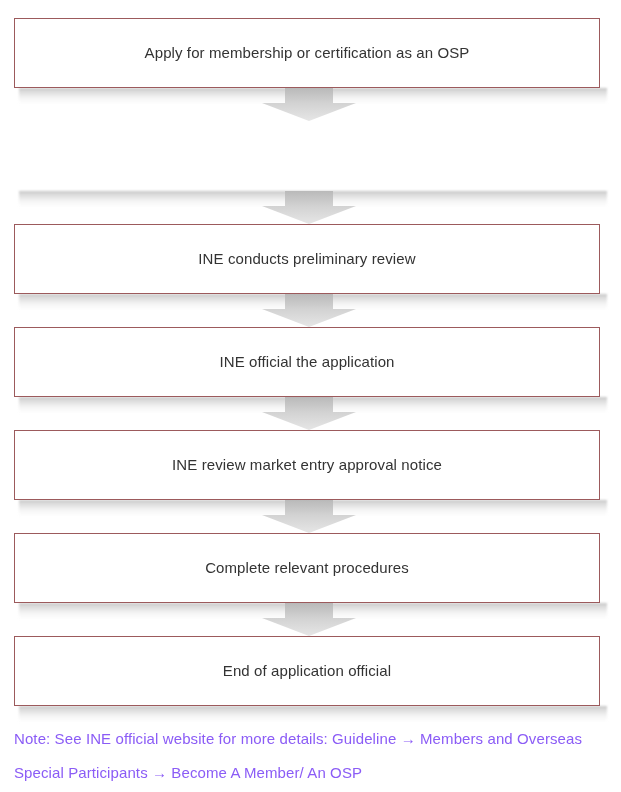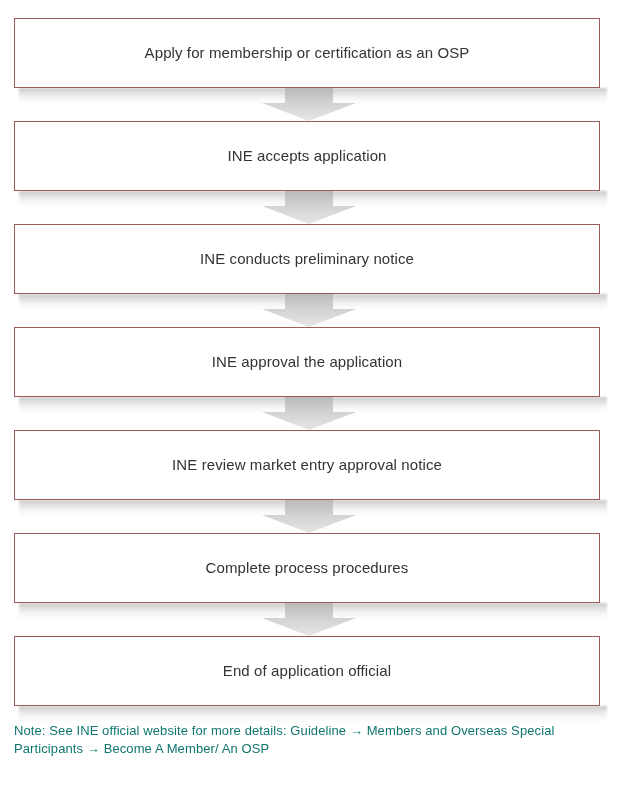--- a/index.html
+++ b/index.html
@@ -72,23 +72,23 @@
     z-index: 2;
   }
   .arrow svg { display: block; width: 94px; height: 33px; }
 
   
   .note {
     position: absolute;
     left: 14px;
     top: 722px;
     width: 580px;
-    font-size: 13px;
-    line-height: 18px;
-    color: #0f766e;
+    font-size: 15px;
+    line-height: 34px;
+    color: #8b5cf6;
     letter-spacing: 0.1px;
   }
 </style>
 </head>
 <body>
 
 <div id="flow">
 
   <div class="step-shadow" style="top:88px"></div>
   <div class="step" style="top:18px">
@@ -101,62 +101,59 @@
           <stop offset="0%" stop-color="#b9b9b9"></stop>
           <stop offset="45%" stop-color="#d2d2d2"></stop>
           <stop offset="100%" stop-color="#e6e6e6"></stop>
         </linearGradient>
       </defs>
       <polygon points="23,0 71,0 71,15 94,15 47,33 0,15 23,15" fill="url(#ag1)"></polygon>
     </svg>
   </div>
 
   <div class="step-shadow" style="top:191px"></div>
-  <div class="step" style="top:121px">
-    <span class="step-label">INE accepts application</span>
-  </div>
   <div class="arrow" style="top:191px">
     <svg viewBox="0 0 94 33" preserveAspectRatio="none" xmlns="http://www.w3.org/2000/svg">
       <polygon points="23,0 71,0 71,15 94,15 47,33 0,15 23,15" fill="url(#ag1)"></polygon>
     </svg>
   </div>
 
   <div class="step-shadow" style="top:294px"></div>
   <div class="step" style="top:224px">
-    <span class="step-label">INE conducts preliminary notice</span>
+    <span class="step-label">INE conducts preliminary review</span>
   </div>
   <div class="arrow" style="top:294px">
     <svg viewBox="0 0 94 33" preserveAspectRatio="none" xmlns="http://www.w3.org/2000/svg">
       <polygon points="23,0 71,0 71,15 94,15 47,33 0,15 23,15" fill="url(#ag1)"></polygon>
     </svg>
   </div>
 
   <div class="step-shadow" style="top:397px"></div>
   <div class="step" style="top:327px">
-    <span class="step-label">INE approval the application</span>
+    <span class="step-label">INE official the application</span>
   </div>
   <div class="arrow" style="top:397px">
     <svg viewBox="0 0 94 33" preserveAspectRatio="none" xmlns="http://www.w3.org/2000/svg">
       <polygon points="23,0 71,0 71,15 94,15 47,33 0,15 23,15" fill="url(#ag1)"></polygon>
     </svg>
   </div>
 
   <div class="step-shadow" style="top:500px"></div>
   <div class="step" style="top:430px">
     <span class="step-label">INE review market entry approval notice</span>
   </div>
   <div class="arrow" style="top:500px">
     <svg viewBox="0 0 94 33" preserveAspectRatio="none" xmlns="http://www.w3.org/2000/svg">
       <polygon points="23,0 71,0 71,15 94,15 47,33 0,15 23,15" fill="url(#ag1)"></polygon>
     </svg>
   </div>
 
   <div class="step-shadow" style="top:603px"></div>
   <div class="step" style="top:533px">
-    <span class="step-label">Complete process procedures</span>
+    <span class="step-label">Complete relevant procedures</span>
   </div>
   <div class="arrow" style="top:603px">
     <svg viewBox="0 0 94 33" preserveAspectRatio="none" xmlns="http://www.w3.org/2000/svg">
       <polygon points="23,0 71,0 71,15 94,15 47,33 0,15 23,15" fill="url(#ag1)"></polygon>
     </svg>
   </div>
 
   <div class="step-shadow" style="top:706px"></div>
   <div class="step" style="top:636px">
     <span class="step-label">End of application official</span>

